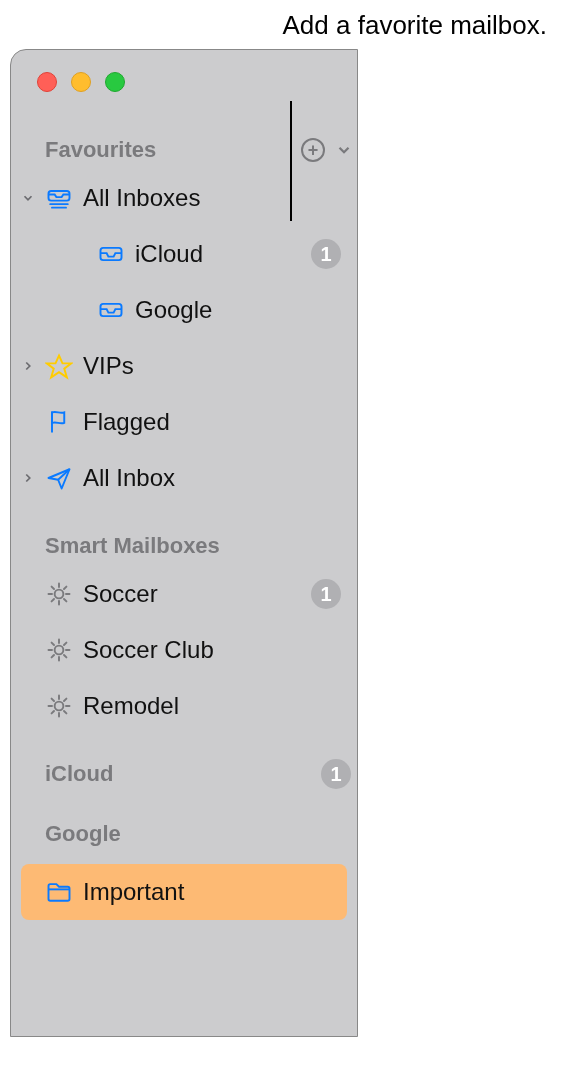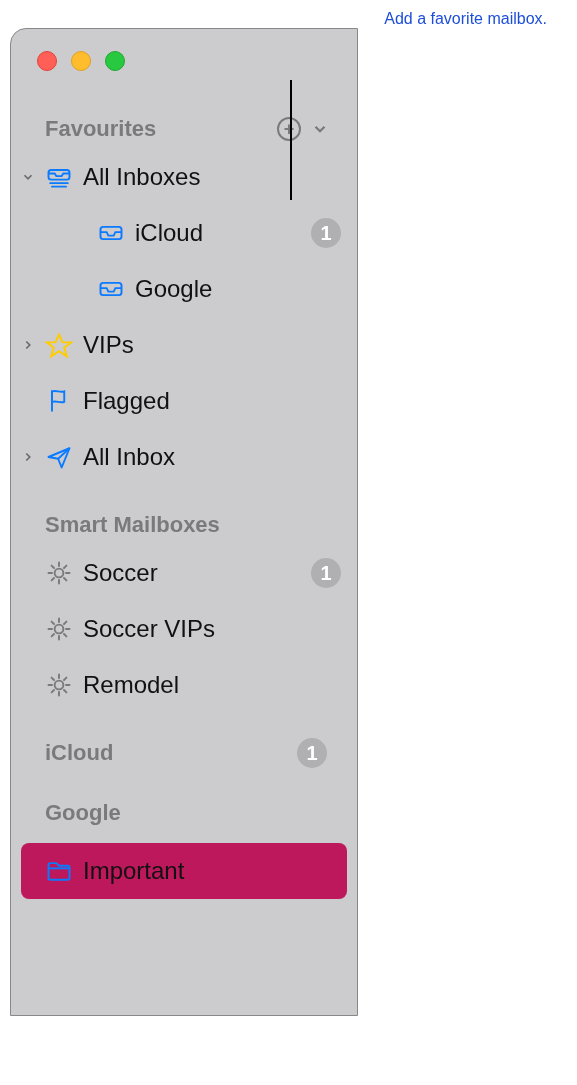--- a/index.html
+++ b/index.html
@@ -4,24 +4,24 @@
   <style>
     * { box-sizing: border-box; margin: 0; padding: 0; }
     body {
       font-family: -apple-system, "Helvetica Neue", Helvetica, Arial, sans-serif;
       background: #fff;
       padding: 10px;
       width: 577px;
     }
     .callout {
       text-align: right;
-      font-size: 16px;
-      color: #1d4ed8;
+      font-size: 26px;
+      color: #000000;
       padding-right: 20px;
-      margin-bottom: 0;
+      margin-bottom: 8px;
       font-weight: 400;
     }
     .callout-line {
       position: absolute;
       width: 1.5px;
       background: #000;
       height: 120px;
       left: 280px;
       top: 52px;
       z-index: 10;
@@ -48,21 +48,21 @@
     .tl.yellow { background: #ffbd2e; border:1px solid #dfa022; }
     .tl.green { background: #28c940; border:1px solid #1fa82f; }
 
     .sidebar-content {
       padding-top: 38px;
       font-size: 24px;
     }
     .section-header {
       display: flex;
       align-items: center;
-      padding: 0 28px 0 34px;
+      padding: 0 4px 0 34px;
       height: 40px;
       color: #7a7a7d;
       font-weight: 600;
       font-size: 22px;
     }
     .section-header .spacer { flex: 1; }
     .section-header .ctrl-icon {
       color: #7a7a7d;
       display: flex;
       align-items: center;
@@ -117,21 +117,21 @@
       align-items: center;
       justify-content: center;
       font-size: 20px;
       font-weight: 600;
       padding: 0 8px;
     }
     .section-header .badge {
        margin-right: 2px;
     }
     .row.selected {
-      background: #be185d;
+      background: #fdba74;
       border-radius: 8px;
       margin: 0 10px;
       padding-right: 6px;
     }
     .row.selected .disclosure { width: 24px; }
 
     .section-space { height: 20px; }
     .section-space-sm { height: 10px; }
   </style>
 </head>
@@ -280,21 +280,21 @@
                 <path d="M16 24 v4"></path>
               <path d="M4 16 h4"></path>
                 <path d="M24 16 h4"></path>
               <path d="M7.5 7.5 l2.8 2.8"></path>
                 <path d="M21.7 21.7 l2.8 2.8"></path>
               <path d="M24.5 7.5 l-2.8 2.8"></path>
                 <path d="M10.3 21.7 l-2.8 2.8"></path>
             </g>
           </svg>
         </span>
-        <span class="label">Soccer VIPs</span>
+        <span class="label">Soccer Club</span>
       </div>
 
       <div class="row indent-1">
         <span class="disclosure"></span>
         <span class="icon-slot">
           <svg viewBox="0 0 32 32" fill="none" stroke="#7a7a7d" stroke-width="2.2">
             <circle cx="16" cy="16" r="5"></circle>
             <g stroke-linecap="round">
               <path d="M16 4 v4"></path>
                 <path d="M16 24 v4"></path>

